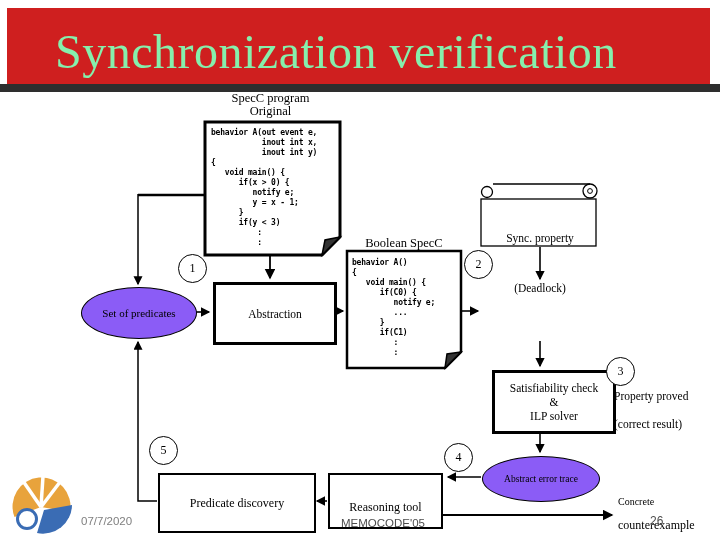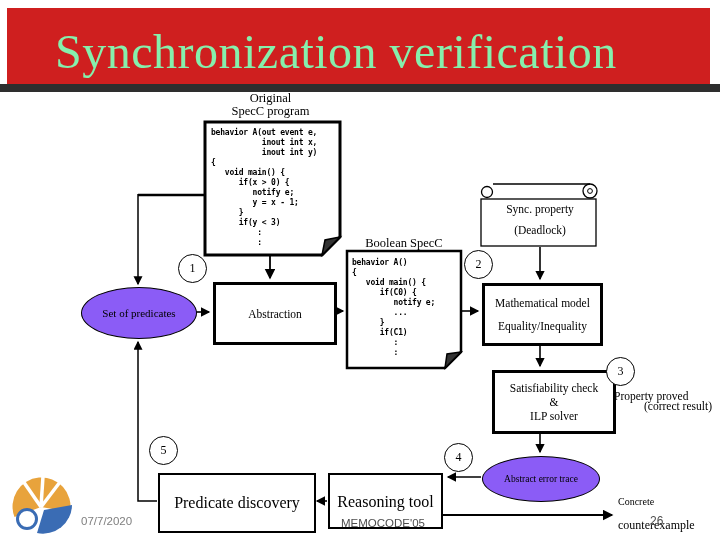--- a/index.html
+++ b/index.html
@@ -6,35 +6,35 @@
   .slide{position:relative;width:720px;height:540px;background:#ffffff;overflow:hidden;
          font-family:"Liberation Serif",serif;color:#000;}
   .hdr-red{position:absolute;left:7px;top:8px;width:703px;height:76px;background:#CF1F1F;}
   .title{position:absolute;left:48px;top:16px;font-size:48px;color:#86efac;letter-spacing:.5px;}
   .hdr-dark{position:absolute;left:0;top:84px;width:720px;height:8px;background:#2E2E2E;}
   .layer{position:absolute;left:0;top:0;width:720px;height:540px;pointer-events:none;}
   .lbl{position:absolute;text-align:center;line-height:13px;font-size:12.5px;}
   .lbl span{display:block;}
   .box{position:absolute;background:#fff;border:3px solid #000;display:flex;flex-direction:column;
        align-items:center;justify-content:center;text-align:center;font-size:11.5px;}
-  .box.b2{border-width:2px;font-size:16px;}
+  .box.b2{border-width:2px;font-size:12px;}
   .box span{display:block;}
   .ellipse{position:absolute;background:#8b5cf6;border:1.5px solid #000;border-radius:50%;
        display:flex;align-items:center;justify-content:center;text-align:right;font-size:11px;}
   .step{position:absolute;width:27px;height:27px;background:#fff;border:1.3px solid #000;
        border-radius:50%;display:flex;align-items:center;justify-content:center;font-size:12px;}
   .code{position:absolute;font-family:"DejaVu Sans Mono",monospace;font-weight:bold;
        font-size:8px;line-height:10px;white-space:pre;letter-spacing:-0.2px;}
   .freetext{position:absolute;font-size:11.5px;}
   .sans{font-family:"Liberation Sans",sans-serif;}
   .gray{color:#7f7f7f;}
   .dgray{color:#4d4d4d;}
   .scroll-text{position:absolute;left:484px;top:199px;width:112px;text-align:center;
        font-size:11.5px;line-height:21px;}
-  .scroll-text span{display:block;}
+  .scroll-text span{display:block;margin-top:29px;}
   .mm span{line-height:23px;}
   .sat span{line-height:14px;}
 </style>
 </head>
 <body>
 
 <div class="slide">
 
   <div class="hdr-red">
     <div class="title">Synchronization verification</div>
@@ -74,22 +74,22 @@
       <path d="M601,397 H611" stroke-width="1.6" marker-end="url(#ah)"></path>
       <path d="M540,429 V452" stroke-width="1.6" marker-end="url(#ah)"></path>
       <path d="M481,477 H448" stroke-width="1.6" marker-end="url(#ah)"></path>
       <path d="M327,501 H317" stroke-width="1.6" marker-end="url(#ah)"></path>
       <path d="M157,501 H138 V342" stroke-width="1.5" marker-end="url(#ah)"></path>
       <path d="M443,515 H612" stroke-width="1.8" marker-end="url(#ah)"></path>
     </g>
   </svg>
 
   <div class="lbl" style="left:198px;top:92px;width:145px;">
+    <span>SpecC program</span>
     <span>Original</span>
-    <span>SpecC program</span>
   </div>
   <div class="lbl" style="left:347px;top:237px;width:114px;">Boolean SpecC</div>
 
   <div class="code" style="left:211px;top:128px;">behavior A(out event e,
            inout int x,
            inout int y)
 {
    void main() {
       if(x &gt; 0) {
          notify e;
@@ -111,39 +111,35 @@
 
   <div class="scroll-text">
     <span>Sync. property</span>
     <span>(Deadlock)</span>
   </div>
 
   <div class="ellipse" style="left:81px;top:287px;width:114px;height:50px;">Set of predicates</div>
 
   <div class="box" style="left:213px;top:282px;width:118px;height:57px;">Abstraction</div>
 
-  <div class="box mm" style="left:482px;top:283px;width:115px;height:57px;">
-    <span>Mathematical model</span>
-    <span>Equality/Inequality</span>
-  </div>
 
   <div class="box sat" style="left:482px;top:370px;width:118px;height:58px;margin-left:10px;">
     <span>Satisfiability check</span>
     <span>&amp;</span>
     <span>ILP solver</span>
   </div>
 
   <div class="ellipse" style="left:482px;top:456px;width:116px;height:44px;font-size:9.5px;">Abstract error trace</div>
 
   <div class="box b2" style="left:158px;top:473px;width:154px;height:56px;">Predicate discovery</div>
 
-  <div class="box b2" style="left:328px;top:473px;width:115px;height:56px;align-items:center;justify-content:flex-start;padding-top:18px;box-sizing:border-box;">Reasoning tool</div>
+  <div class="box b2" style="left:328px;top:473px;width:115px;height:56px;align-items:center;justify-content:flex-start;padding-top:25px;box-sizing:border-box;">Reasoning tool</div>
 
   <div class="freetext" style="left:614px;top:390px;">Property proved</div>
-  <div class="freetext" style="left:614px;top:400px;padding-left:30px;">(correct result)</div>
+  <div class="freetext" style="left:614px;top:418px;">(correct result)</div>
   <div class="freetext" style="left:618px;top:496px;font-size:10px;">Concrete</div>
   <div class="freetext" style="left:618px;top:518px;font-size:12px;">counterexample</div>
 
   <div class="step" style="left:178px;top:254px;">1</div>
   <div class="step" style="left:464px;top:250px;">2</div>
   <div class="step" style="left:606px;top:357px;">3</div>
   <div class="step" style="left:444px;top:443px;">4</div>
   <div class="step" style="left:149px;top:436px;">5</div>
 
   <svg style="position:absolute;left:10px;top:472px;" width="66" height="62" viewBox="0 0 66 62">

